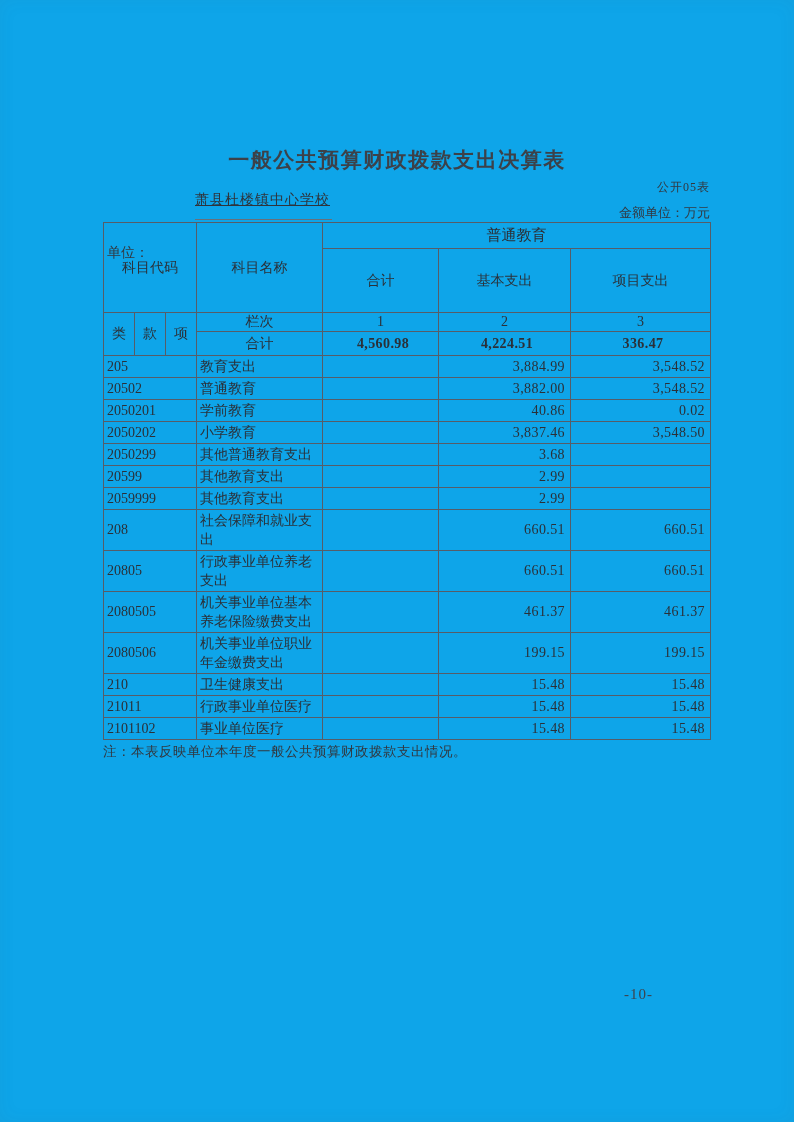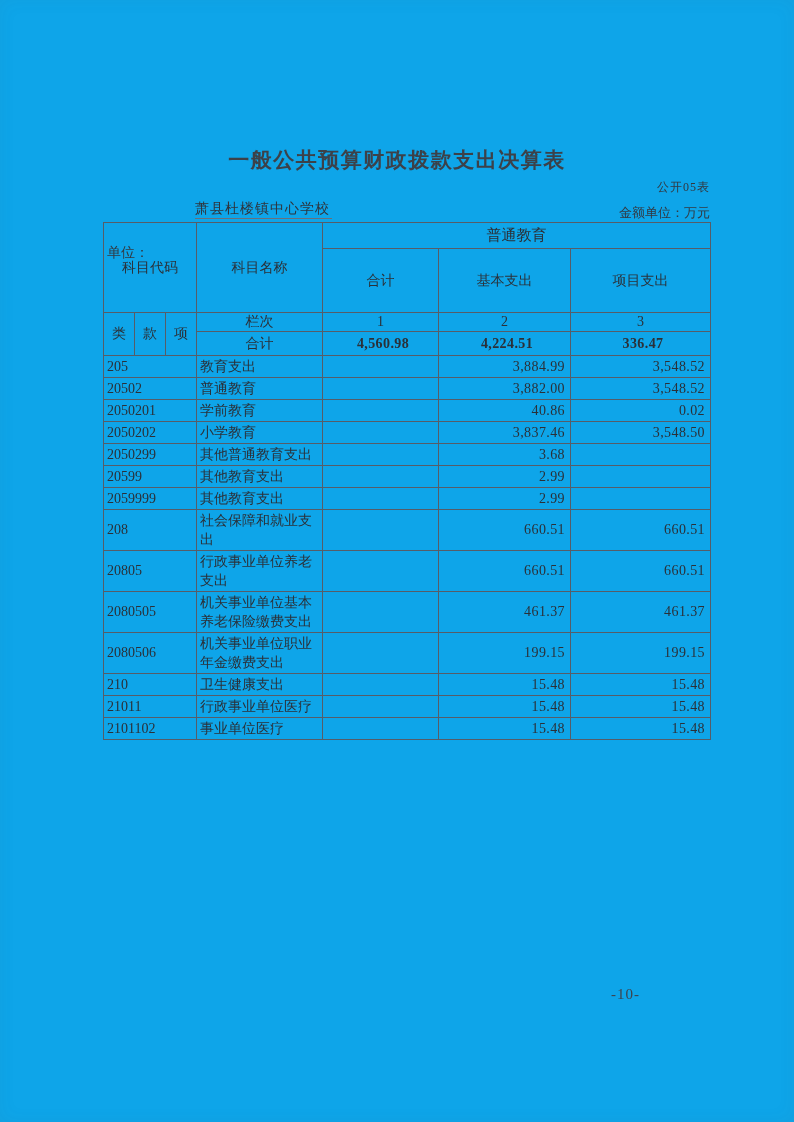--- a/index.html
+++ b/index.html
@@ -22,25 +22,26 @@
   }
   .form-code {
     position:absolute; top:179px; right:84px;
     font-size:12px; color:#333840; letter-spacing:1px;
   }
   .unit-label {
     position:absolute; top:196px; left:107px;
     font-size:14px; color:#333840;margin-top:48px;
   }
   .unit-name {
-    position:absolute; top:200px; left:195px;
+    position:absolute; top:191px; left:195px;
     font-size:14px; letter-spacing:1px; color:#2f343c;
     display:inline-block; min-width:137px;
     border-bottom:1px solid #6a707a;
-    padding-bottom:0;
+    padding-bottom:10px;
+    text-decoration:underline;
   }
   .amount-unit {
     position:absolute; top:204px; right:84px;
     font-size:13px; color:#333840;font-family:Liberation Mono, monospace;
   }
   .table-wrap { position:absolute; top:222px; left:103px; width:607px; }
   table.budget {
     width:607px; table-layout:fixed;
     border-collapse:collapse;
     font-size:14px; color:#2b3038;
@@ -67,21 +68,21 @@
     text-align:right; padding:1px 5px 1px 10px;
     letter-spacing:0.4px;
     font-variant-numeric: tabular-nums;
   }
   tbody.data tr { height:20px; }
   .footnote {
     margin-top:3px;
     font-size:13.5px; color:#32373f; letter-spacing:0.5px;
   }
   .page-number {
-    position:absolute; top:986px; left:611px;
+    position:absolute; top:986px; left:624px;
     font-size:15px; color:#3d434d; letter-spacing:1px;
   }
 </style>
 </head>
 <body>
 
 <div class="sheet">
 
   <div class="doc-title">一般公共预算财政拨款支出决算表</div>
 
@@ -225,17 +226,18 @@
           <tr>
             <td class="code" colspan="3">2101102</td>
             <td class="name">事业单位医疗</td>
             <td class="num"></td>
             <td class="num">15.48</td>
             <td class="num">15.48</td>
           </tr>
         </tbody>
     </table>
 
+    <div class="footnote">注：本表反映单位本年度一般公共预算财政拨款支出情况。</div>
   </div>
 
   <div class="page-number">-10-</div>
 
 </div>
 
 </body></html>

